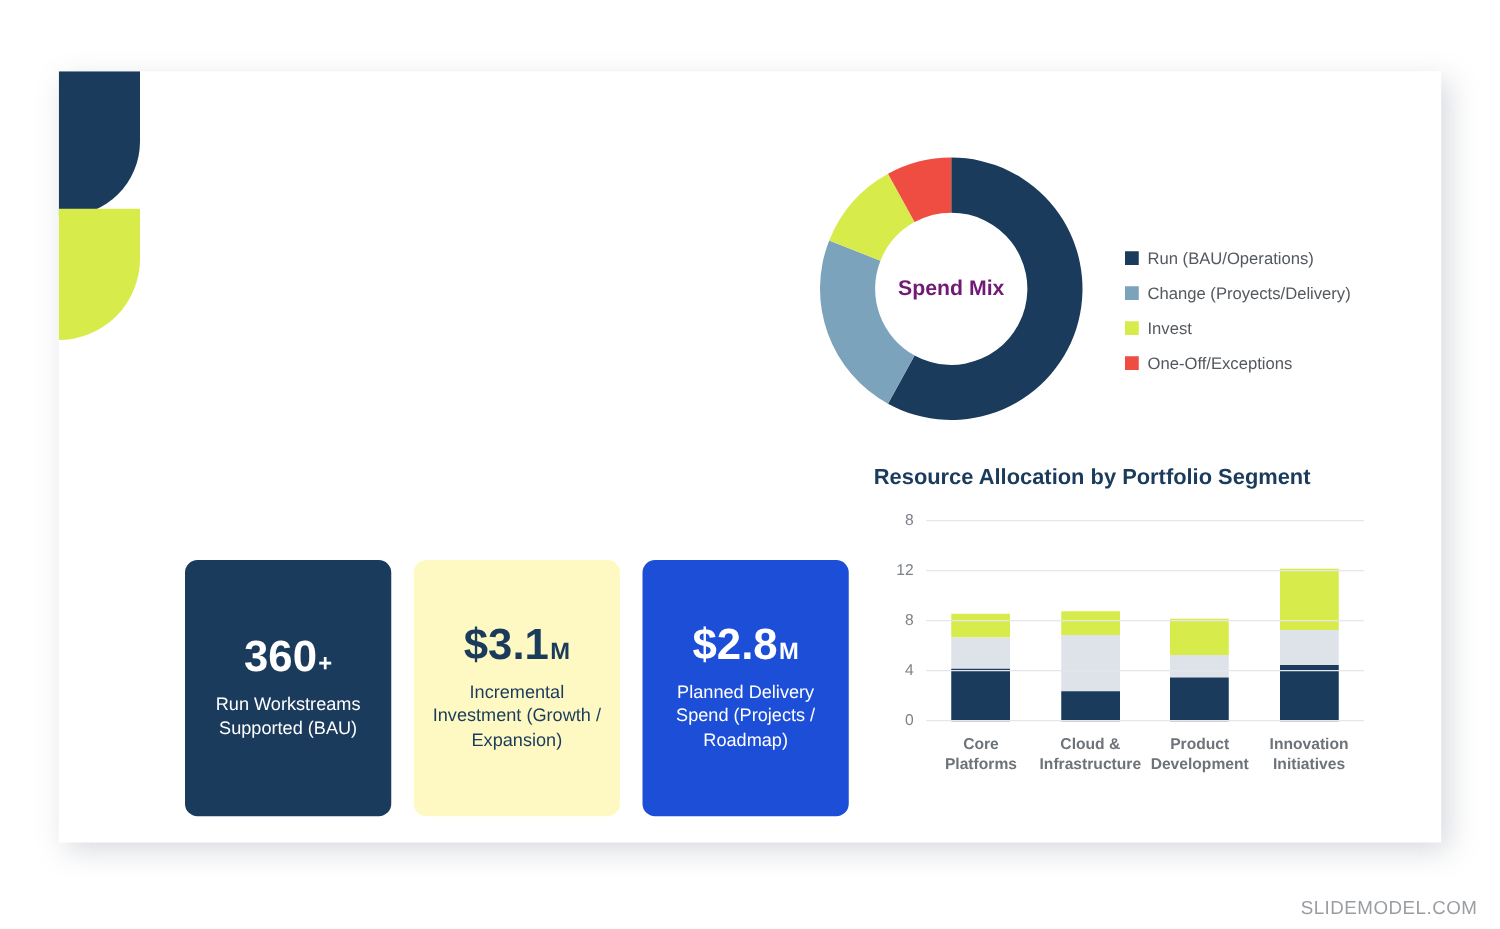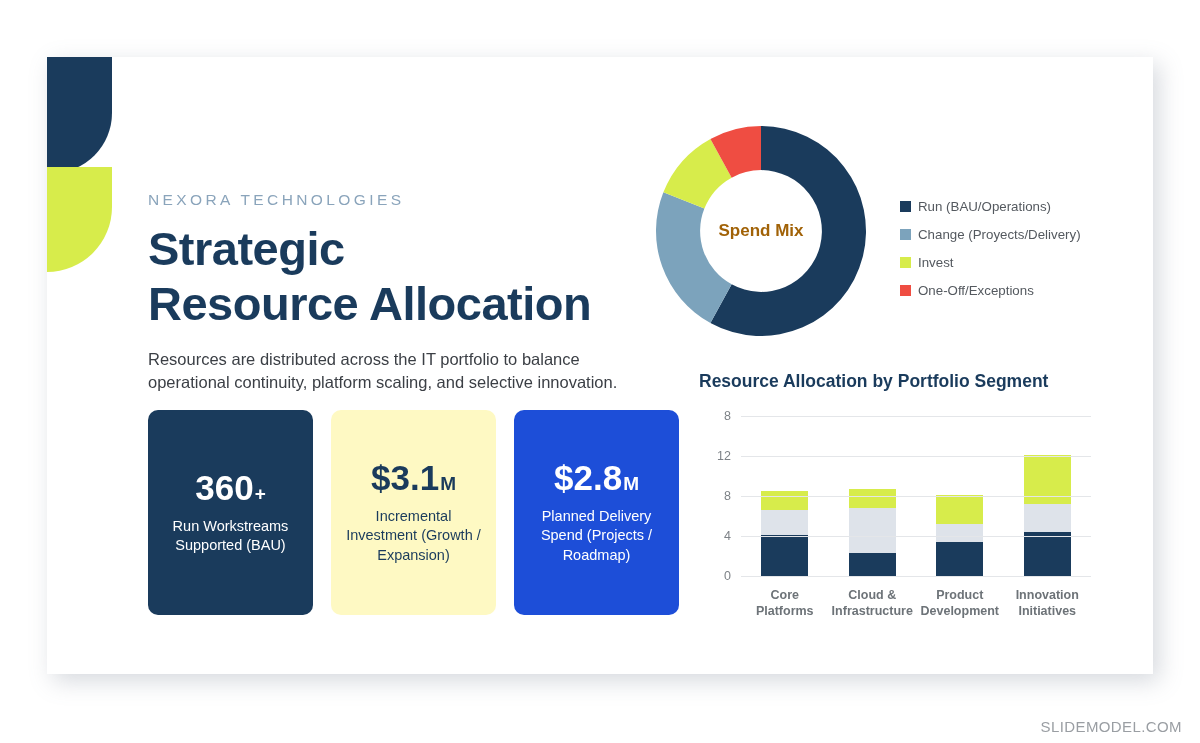--- a/index.html
+++ b/index.html
@@ -51,40 +51,40 @@
   .subtitle {
     margin-top:16px; width:480px;
     font-size:16.5px; line-height:1.42; color:#3b3f45; font-weight:400;
   }
 
   
   .kpis { position:absolute; left:101px; top:353px; display:flex; gap:18px; }
   .kpi {
     width:165px; height:205px; border-radius:10px;
     display:flex; flex-direction:column; align-items:center;
-    justify-content:center; padding:10px 12px; text-align:center;
+    justify-content:center; padding:10px 12px; text-align:center;margin-top:38px;
   }
   .kpi-1 { background:#1a3b5c; }
   .kpi-2 { background:#fef9c3; }
   .kpi-3 { background:#1d4ed8; }
   .kpi-val {
     font-size:35px; font-weight:700; line-height:1;
     display:flex; align-items:baseline; justify-content:center;
   }
   .kpi-val .suffix { font-size:19px; font-weight:700; margin-left:1px; }
   .kpi-lbl { margin-top:12px; font-size:14.5px; line-height:1.33; font-weight:400; }
   .kpi-1 .kpi-val, .kpi-1 .kpi-lbl { color:#ffffff; }
   .kpi-2 .kpi-val, .kpi-2 .kpi-lbl { color:#1a3b5c; }
   .kpi-3 .kpi-val, .kpi-3 .kpi-lbl { color:#ffffff; }
 
   
   .donut-wrap { position:absolute; left:603px; top:63px; width:222px; height:222px; }
   .donut-center {
     position:absolute; left:50%; top:50%; transform:translate(-50%,-50%);
-    font-size:17px; font-weight:700; color:#a16207; white-space:nowrap;
+    font-size:17px; font-weight:700; color:#701a75; white-space:nowrap;
   }
 
   
   .legend { position:absolute; left:853px; top:142px; }
   .legend-row { display:flex; align-items:center; margin-bottom:13px; }
   .swatch { width:11px; height:11px; margin-right:7px; flex:none; }
   .legend-txt { font-size:13.3px; color:#54595f; white-space:nowrap; }
 
   
   .bar-title {
@@ -116,28 +116,20 @@
 </style>
 </head>
 <body>
 
 <div id="stage">
   <div class="slide">
 
     <div class="deco-navy"></div>
     <div class="deco-lime"></div>
 
-    <div class="left-col">
-      <div class="eyebrow">NEXORA TECHNOLOGIES</div>
-      <div class="title">
-        <div>Strategic</div>
-        <div>Resource Allocation</div>
-      </div>
-      <div class="subtitle">Resources are distributed across the IT portfolio to balance operational continuity, platform scaling, and selective innovation.</div>
-    </div>
 
     <div class="kpis">
       <div class="kpi kpi-1">
         <div class="kpi-val">
           <span>360</span>
             <span class="suffix">+</span>
         </div>
         <div class="kpi-lbl">Run Workstreams Supported (BAU)</div>
       </div>
       <div class="kpi kpi-2">

